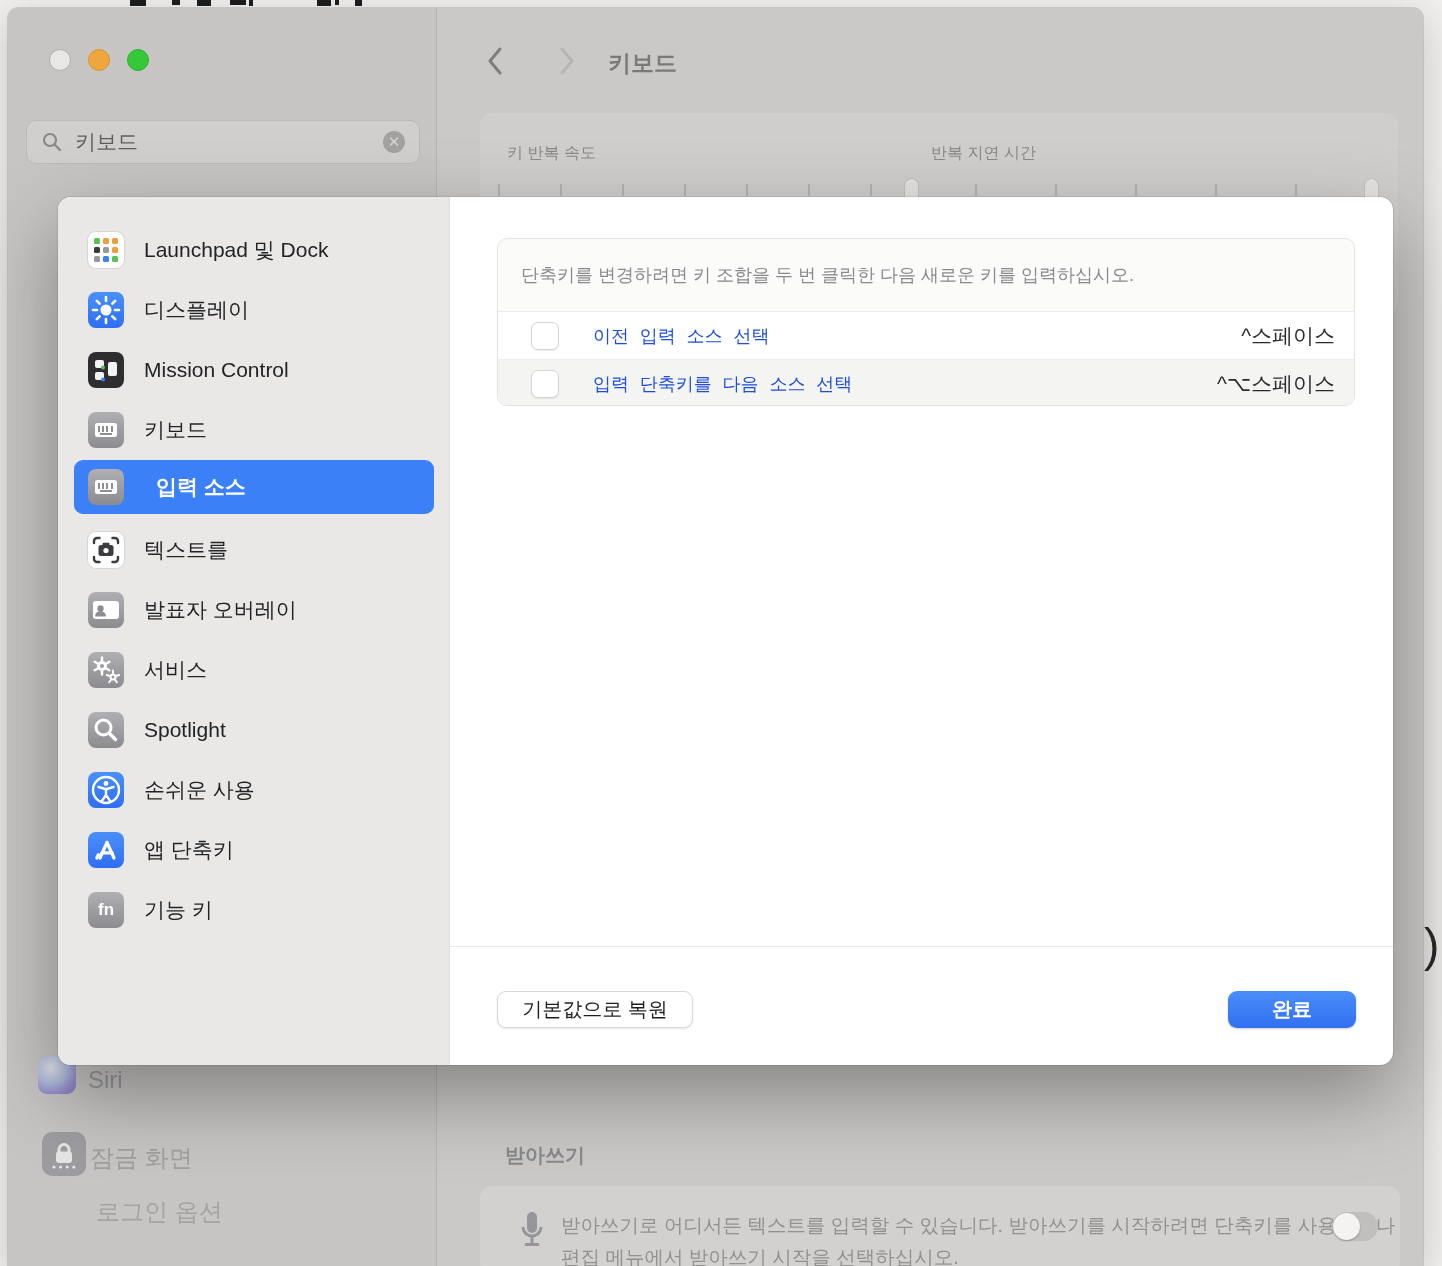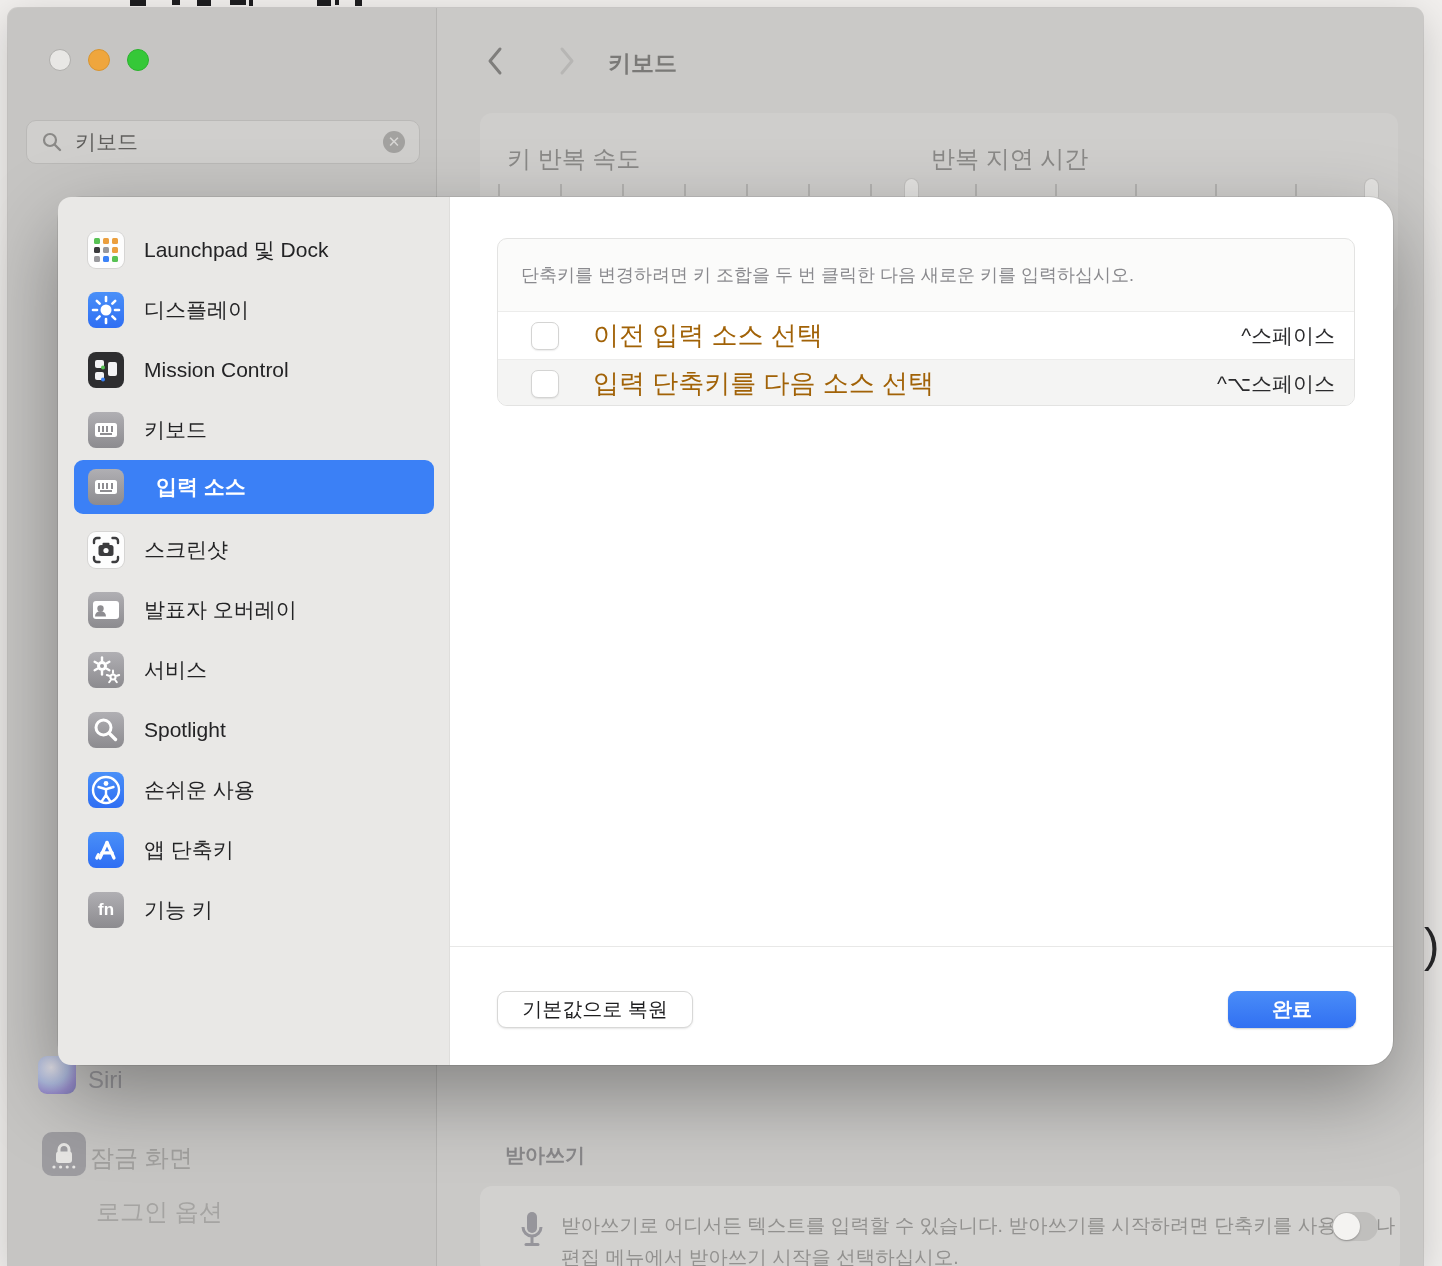--- a/index.html
+++ b/index.html
@@ -28,21 +28,21 @@
     display:flex; align-items:center; padding:0 14px; }
   .search-text { font-size:21px; color:#5f5e5c; margin-left:12px; flex:1; }
   .search-clear { width:22px; height:22px; border-radius:50%; background:#a3a2a0;
     color:#d8d7d5; font-size:15px; line-height:21px; text-align:center; font-weight:bold; }
 
   .nav-chevron { position:absolute; top:38px; }
   .title { position:absolute; left:600px; top:40px; font-size:23px; font-weight:bold; color:#7a7977; }
 
   .top-card { position:absolute; left:472px; top:105px; width:918px; height:200px;
     background:#cfcecc; border-radius:12px; }
-  .pane-label { position:absolute; top:30px; font-size:24px; color:#8a8987; }
+  .pane-label { position:absolute; top:30px; font-size:16px; color:#8a8987; }
   .ticks { position:absolute; top:71px; height:12px; }
   .ticks-left  { left:18px;  width:374px;
     background:repeating-linear-gradient(to right,#b4b3b1 0 2px,transparent 2px 62px); }
   .ticks-right { left:495px; width:324px;
     background:repeating-linear-gradient(to right,#b4b3b1 0 2px,transparent 2px 80px); }
   .knob { position:absolute; top:65px; width:15px; height:20px; background:#e4e3e1;
     border:1px solid #c2c1bf; border-bottom:none; border-radius:8px 8px 2px 2px; }
 
   .bg-row-label { position:absolute; font-size:24px; color:#a09f9d; }
   .siri-icon { position:absolute; left:30px; top:1048px; width:38px; height:38px; border-radius:9px;
@@ -55,21 +55,21 @@
     background:#d2d1cf; border-radius:12px; }
   .dict-line { position:absolute; left:81px; font-size:19.5px; color:#92918f; }
   .mic { position:absolute; left:40px; top:24px; }
   .toggle { position:absolute; left:852px; top:26px; width:46px; height:29px;
     border-radius:15px; background:#c0bfbd; }
   .toggle-knob { position:absolute; left:1px; top:1px; width:27px; height:27px;
     border-radius:50%; background:#f4f3f1; box-shadow:0 1px 2px rgba(0,0,0,.25); }
 
   
   .sheet { position:absolute; left:58px; top:197px; width:1335px; height:868px;
-    background:#ffffff; border-radius:24px;
+    background:#ffffff; border-radius:13px;
     box-shadow:0 30px 80px rgba(0,0,0,.35), 0 0 0 1px rgba(0,0,0,.08);padding-left:15px; }
   .sheet-sidebar { position:absolute; left:0; top:0; width:392px; height:100%;
     background:#e9e8e6; border-radius:13px 0 0 13px; border-right:1px solid #dfdedc; }
 
   .side-item { position:absolute; left:16px; width:360px; height:54px; border-radius:9px;
     display:flex; align-items:center; padding-left:14px; }
   .side-item.selected { background:#3b80f6;gap:12px; }
   .side-item .label { margin-left:20px; font-size:21px; color:#232325; }
   .side-item.selected .label { color:#ffffff; font-weight:bold; }
 
@@ -93,21 +93,21 @@
   
   .shortcut-card { position:absolute; left:439px; top:41px; width:858px; height:168px;
     background:#fbfbfa; border:1px solid #e3e3e2; border-radius:10px; overflow:hidden; }
   .instr { height:72px; display:flex; align-items:center; padding:0 23px;
     font-size:18px; color:#8a8a8e; }
   .sc-row { height:48px; display:flex; align-items:center; border-top:1px solid #ececeb;
     background:#ffffff; padding:0 19px 0 33px; }
   .sc-row.alt { background:#f4f4f3; }
   .checkbox { width:28px; height:28px; border-radius:7px; background:#fff;
     border:1px solid #d4d4d3; box-shadow:0 1px 1.5px rgba(0,0,0,.08); flex:none; }
-  .sc-label { margin-left:34px; font-size:26px; color:#a16207; flex:1; }
+  .sc-label { margin-left:34px; font-size:18px; color:#1d4ed8; flex:1;font-family:Liberation Mono, monospace; }
   .sc-keys { font-size:21px; color:#2a2a2c; }
 
   .footer-line { position:absolute; left:392px; right:0; top:749px; height:1px; background:#e8e8e7; }
   .btn { position:absolute; top:794px; height:37px; border-radius:9px;
     display:flex; align-items:center; justify-content:center; font-size:20px; }
   .btn-restore { left:439px; width:196px; background:#ffffff; border:1px solid #d8d8d7;
     box-shadow:0 1px 2px rgba(0,0,0,.10); color:#1d1d1f; }
   .btn-done { left:1170px; width:128px; background:linear-gradient(#4a8df8,#3170f2);
     color:#ffffff; font-weight:bold; box-shadow:0 1px 2px rgba(0,0,0,.2); }
 </style>
@@ -264,21 +264,21 @@
           <path d="M6 11 V9 a3 3 0 0 1 3-3 h2.5"></path>
           <path d="M30 11 V9 a3 3 0 0 0 -3-3 h-2.5"></path>
           <path d="M6 25 v2 a3 3 0 0 0 3 3 h2.5"></path>
           <path d="M30 25 v2 a3 3 0 0 1 -3 3 h-2.5"></path>
         </g>
         <rect x="10.5" y="13" width="15" height="11" rx="2.5" fill="#3c3c3e"></rect>
         <rect x="14.5" y="10.8" width="7" height="3" rx="1" fill="#3c3c3e"></rect>
         <circle cx="18" cy="18.5" r="2.6" fill="#fdfdfd"></circle>
       </svg>
     </div>
-    <span class="label">스크린샷</span>
+    <span class="label">텍스트를</span>
   </div>
 
   <div class="side-item" style="top:386px">
     <div class="app-icon ic-gray">
       <svg width="36" height="36" viewBox="0 0 36 36">
         <rect x="5" y="9" width="26" height="18" rx="3" fill="#fff"></rect>
         <circle cx="12.5" cy="16.5" r="3.2" fill="#8e8d91"></circle>
         <path d="M7 24.5 a5.5 5.5 0 0 1 11 0 Z" fill="#8e8d91"></path>
       </svg>
     </div>

